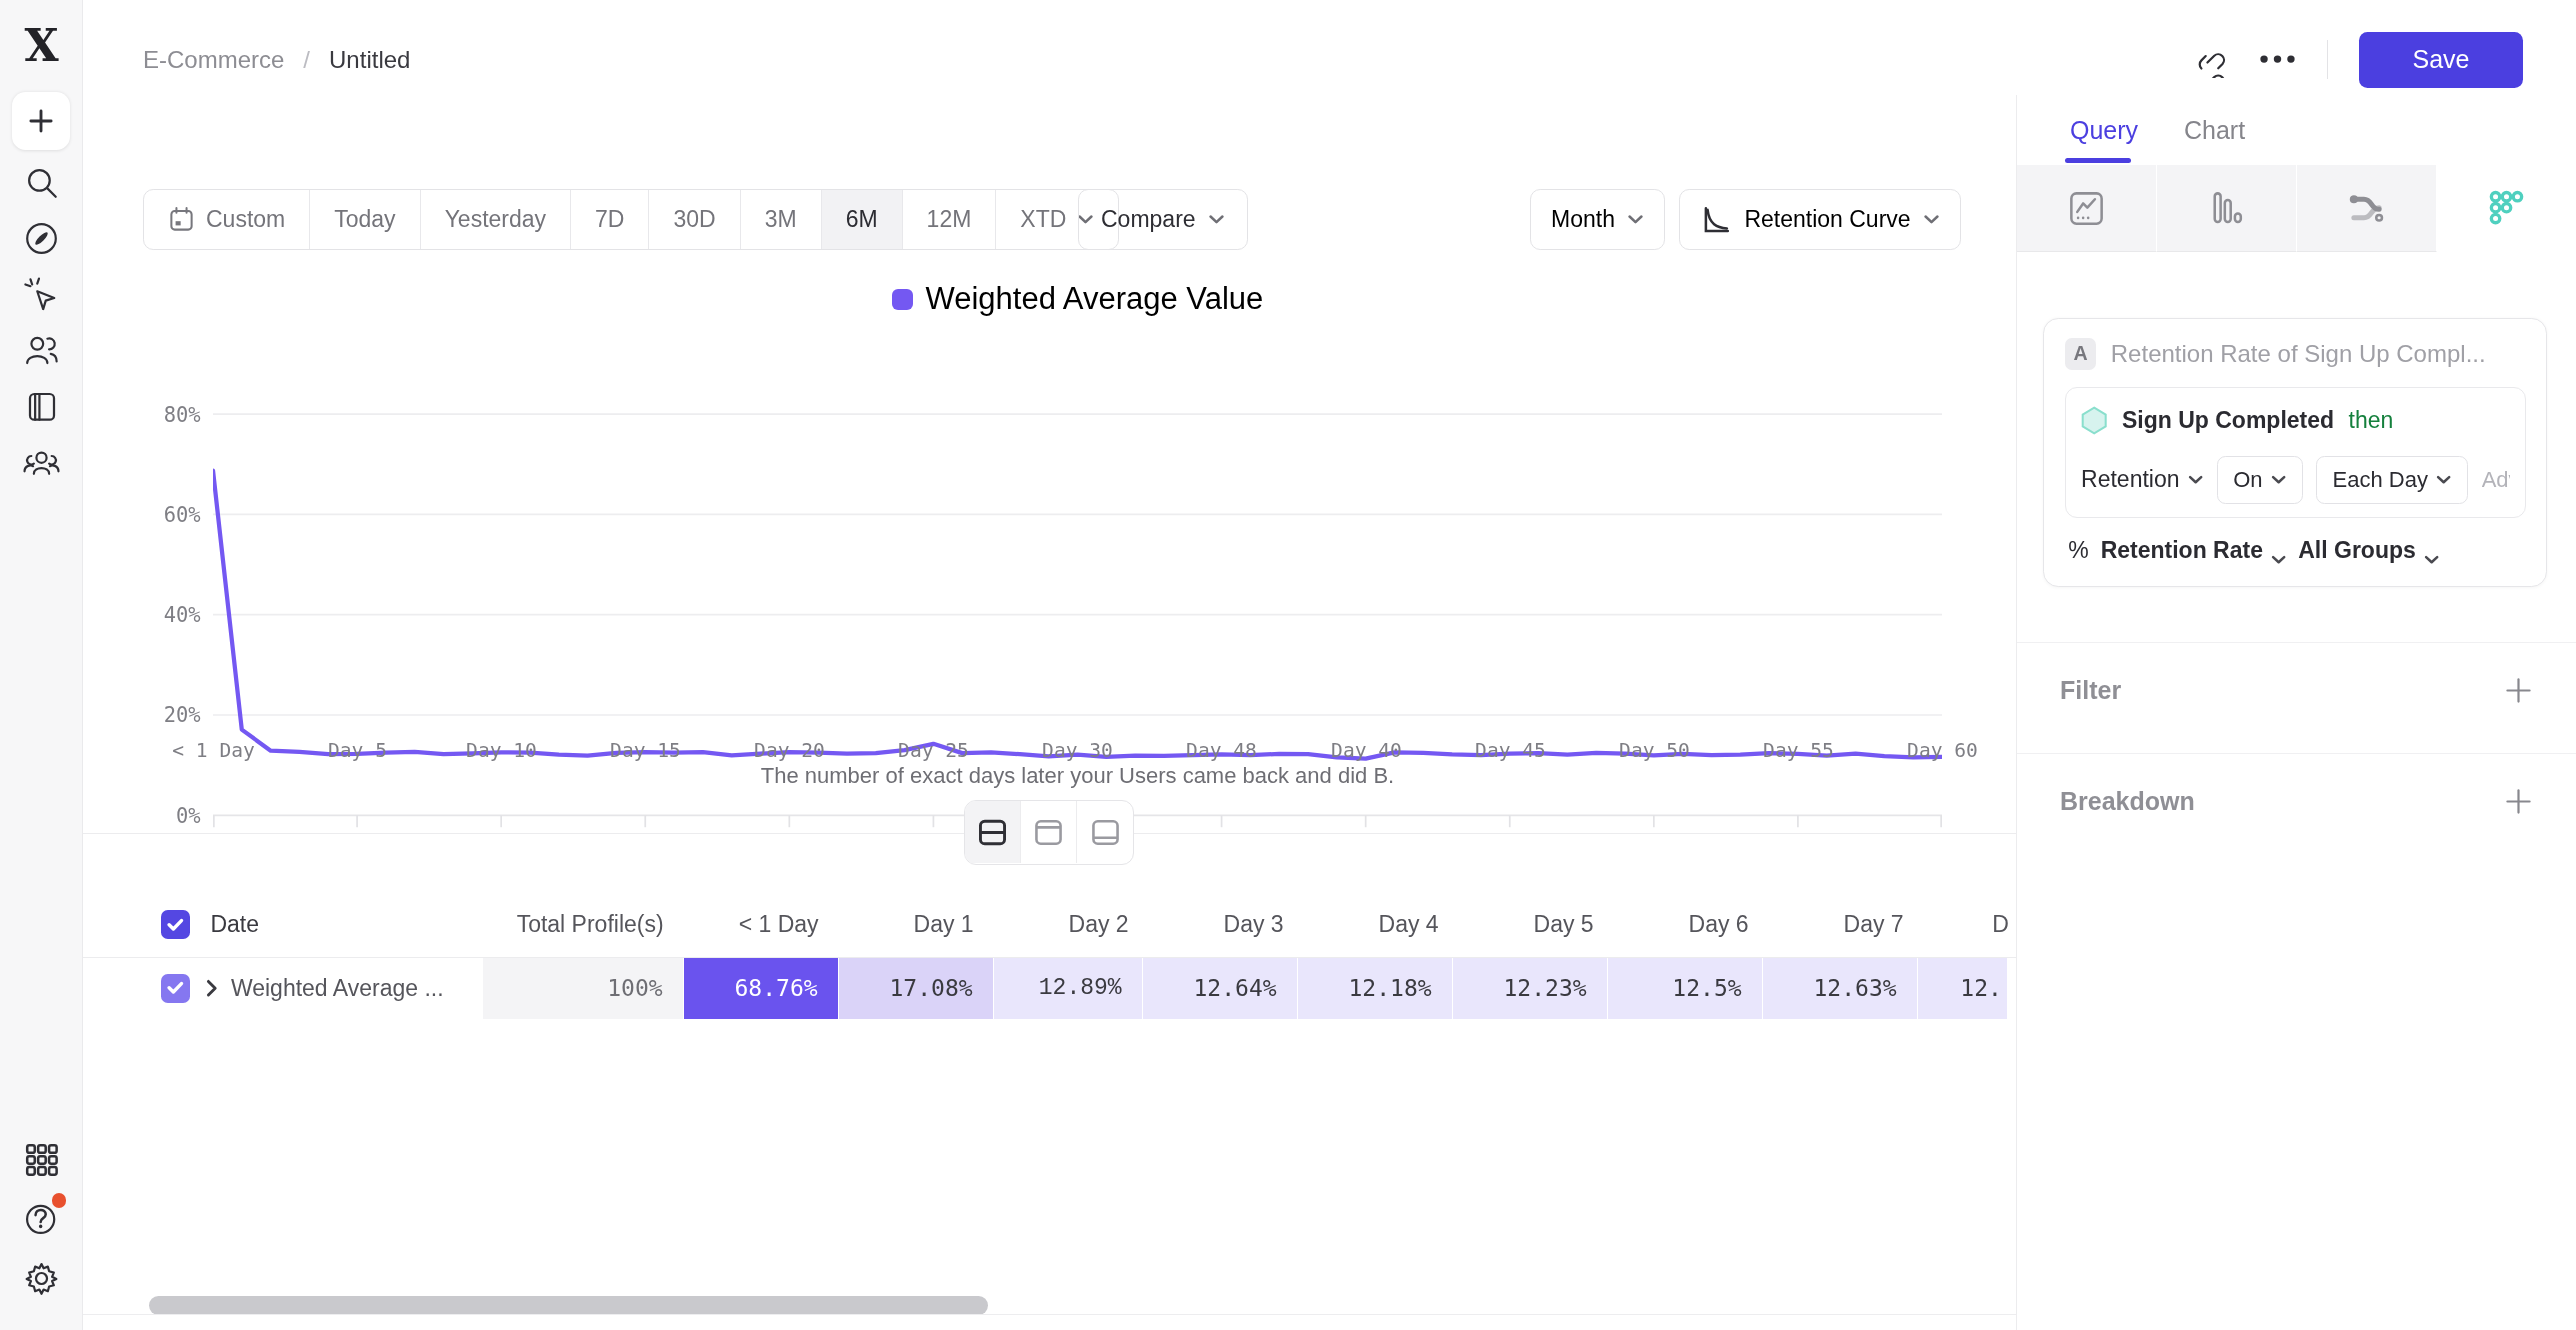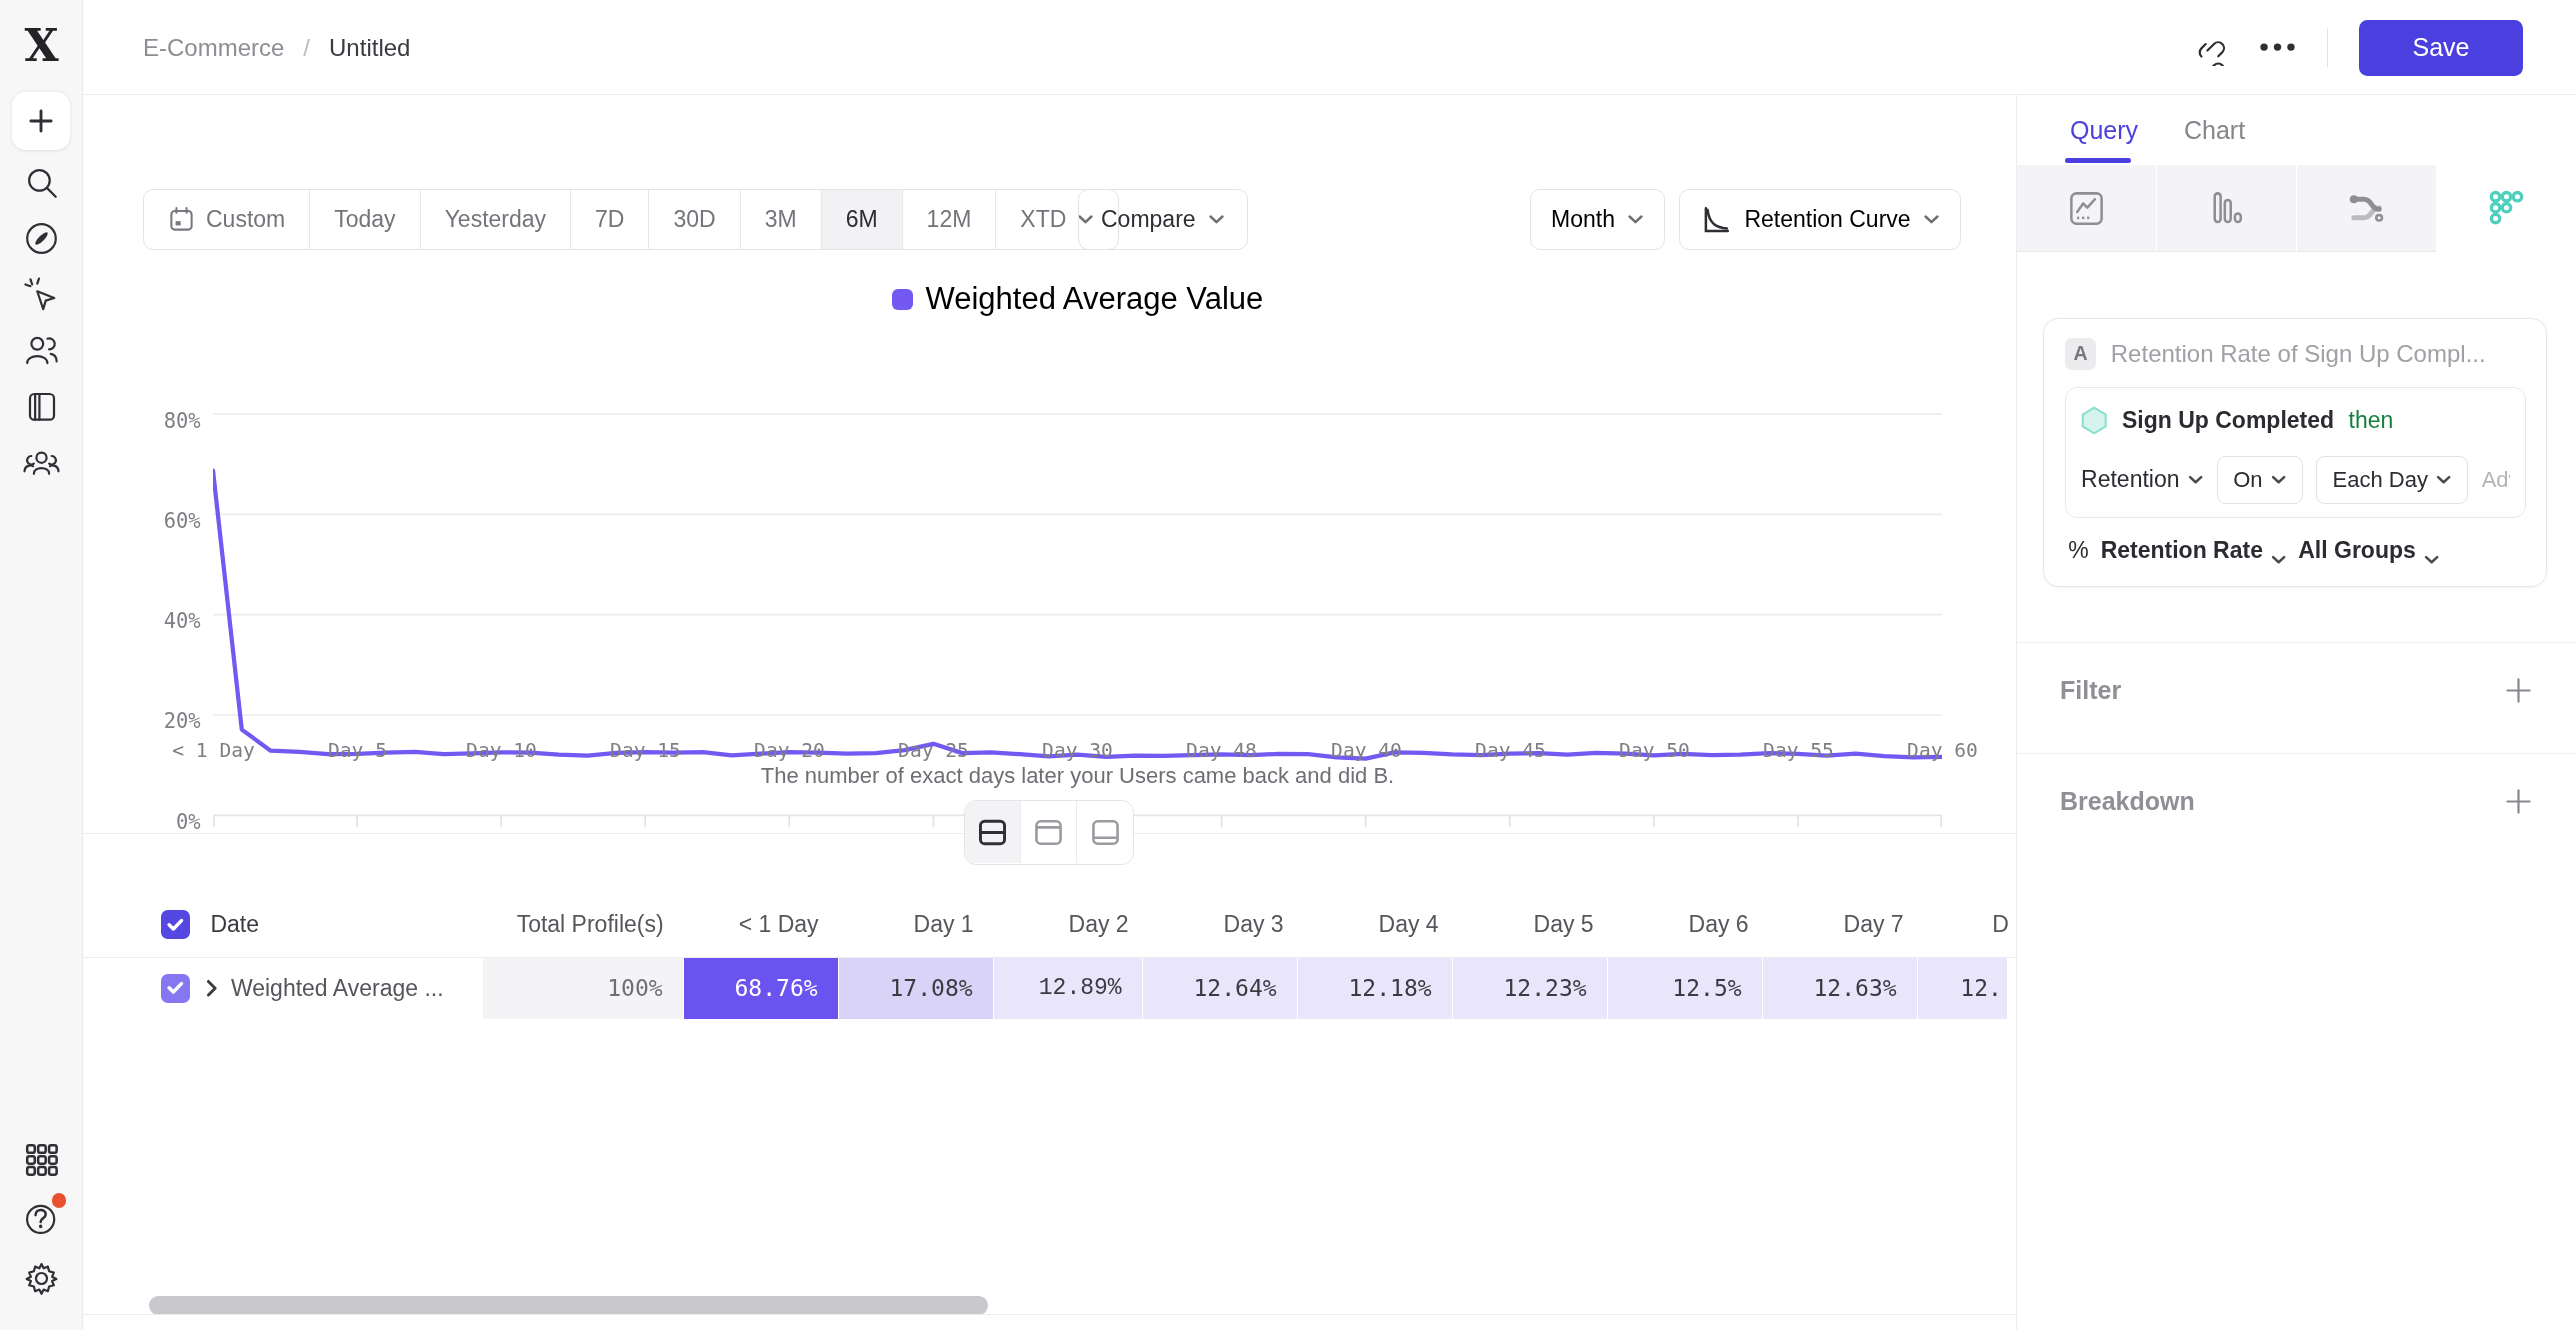--- a/index.html
+++ b/index.html
@@ -8,21 +8,21 @@
   
   #sidebar { position:absolute; left:0; top:0; width:83px; height:1331px; background:#f7f7f8; border-right:0.9px solid #eaeaec; }
   #logo { position:absolute; left:0; top:20.4px; width:83px; text-align:center; font-size:44px; font-weight:800; color:#232328; font-family:"DejaVu Serif", serif; cursor:pointer; }
   .side-card { position:absolute; left:12px; top:92px; width:58px; height:58px; background:#fff; border-radius:13.6px; box-shadow:0 0.9px 3.4px rgba(0,0,0,.10); display:flex; align-items:center; justify-content:center; }
   .side-ic { position:absolute; left:0; width:83px; display:flex; justify-content:center; cursor:pointer; }
   .side-ic svg { stroke:#2f2f35; fill:none; stroke-width:2.6; stroke-linecap:round; stroke-linejoin:round; }
   #help-wrap { position:relative; }
   #help-dot { position:absolute; right:-5.1px; top:-6px; width:14.5px; height:14.5px; border-radius:50%; background:#e8502e; }
 
   
-  #topbar { position:absolute; left:83px; top:0; width:2493px; height:95px; background:#fff; border-bottom:0.9px solid #ececee; }
+  #topbar { position:absolute; left:83px; top:12px; width:2493px; height:95px; background:#fff; border-bottom:0.9px solid #ececee; }
   #breadcrumb { position:absolute; left:60px; top:0; height:95px; display:flex; align-items:center; gap:19px; font-size:24px; }
   #crumb-project { color:#8d8d93; cursor:pointer; }
   #crumb-sep { color:#bcbcc2; }
   #crumb-report { color:#3a3a40; font-weight:500; }
   #top-actions { position:absolute; right:53px; top:0; height:95px; display:flex; align-items:center; gap:31px; }
   .icon-btn { cursor:pointer; display:flex; align-items:center; }
   .icon-btn svg { stroke:#2e2e34; fill:none; stroke-width:2.6; stroke-linecap:round; }
   #top-divider { width:0.9px; height:39px; background:#e3e3e6; }
   #save-btn { width:164px; height:56px; border-radius:8.5px; background:#4b3fe0; color:#fff; font-size:25px; font-weight:500; display:flex; align-items:center; justify-content:center; cursor:pointer; }
 
@@ -41,21 +41,21 @@
   #compare-btn { position:absolute; left:995px; top:94px; height:61px; padding:0 22px; display:flex; align-items:center; gap:12px; border:1.3px solid #e3e3e6; border-radius:10.2px; font-size:23px; color:#2e2e34; cursor:pointer; }
   #right-pills { position:absolute; right:56px; top:94px; display:flex; gap:13.6px; }
   .pill { height:61px; border:1.3px solid #e3e3e6; border-radius:10.2px; display:flex; align-items:center; gap:12px; padding:0 20.4px; font-size:23px; color:#000000; font-weight:500; cursor:pointer; background:#fff; }
   .pill svg.rc { stroke:#2e2e34; fill:none; stroke-width:3; stroke-linecap:round; }
 
   
   #legend { position:absolute; left:130px; top:186px; width:1729px; display:flex; align-items:center; justify-content:center; gap:12.8px; cursor:pointer; }
   #legend-swatch { width:21px; height:21px; border-radius:6px; background:#7458f2; }
   #legend-label { font-size:31px; color:#000000; }
   #chart-svg { position:absolute; left:130px; top:308px; }
-  .ylab { position:absolute; left:25.6px; width:92px; text-align:right; font-family:"DejaVu Sans Mono", monospace; font-size:20.4px; color:#7e7e84;margin-top:6px; }
+  .ylab { position:absolute; left:25.6px; width:92px; text-align:right; font-family:"DejaVu Sans Mono", monospace; font-size:20.4px; color:#7e7e84; }
   .xlab { position:absolute; width:119px; text-align:center; font-family:"DejaVu Sans Mono", monospace; font-size:19.6px; color:#7e7e84; top:644px; white-space:nowrap; }
   #caption { position:absolute; left:130px; top:668px; width:1729px; text-align:center; font-size:22px; color:#6e6e74; }
 
   
   #chart-table-divider { position:absolute; left:0; top:738px; width:1934px; border-top:0.9px solid #ececee; }
   #layout-toggles { position:absolute; left:881px; top:705px; height:65px; background:#fff; border:1.3px solid #e5e5e8; border-radius:12px; display:flex; overflow:hidden; }
   .ltog { width:56px; height:62px; display:flex; align-items:center; justify-content:center; border-right:0.9px solid #ececee; cursor:pointer; }
   .ltog:last-child { border-right:none; }
   .ltog.active { background:#f3f3f5; }
   .ltog svg rect, .ltog svg line { fill:none; stroke:#9a9aa0; stroke-width:3; }

